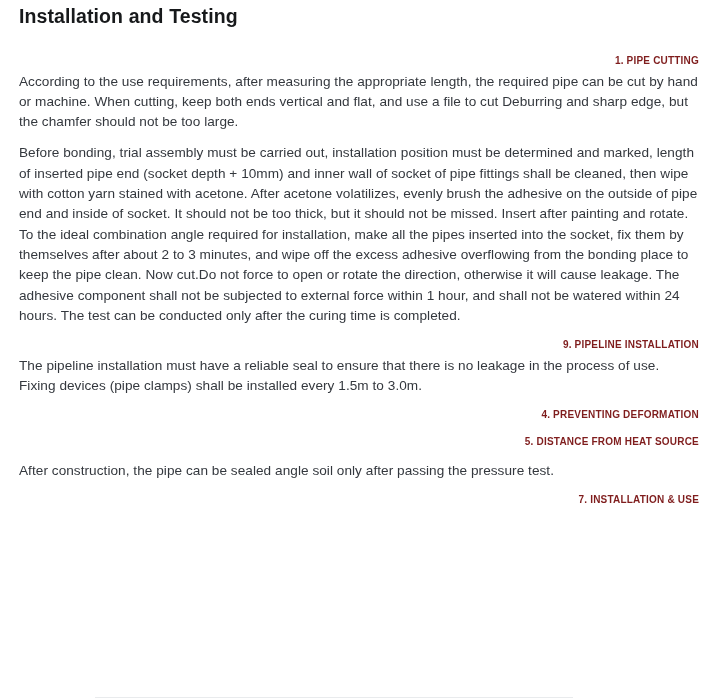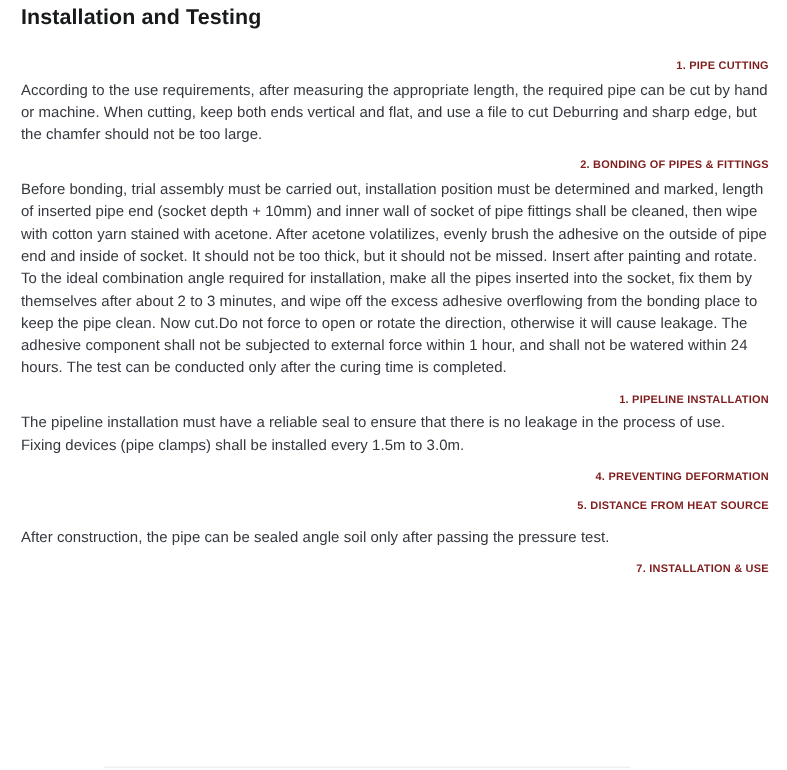--- a/index.html
+++ b/index.html
@@ -63,26 +63,25 @@
 <div class="doc">
 
   <h1 class="doc-title">Installation and Testing</h1>
 
   <div class="section">
     <h2 class="section-heading">1. PIPE CUTTING</h2>
     <p class="section-body">According to the use requirements, after measuring the appropriate length, the required pipe can be cut by hand or machine. When cutting, keep both ends vertical and flat, and use a file to cut Deburring and sharp edge, but the chamfer should not be too large.</p>
   </div>
 
   <div class="section">
-    <h2 class="section-heading">2. BONDING OF PIPES &amp; FITTINGS</h2>
     <p class="section-body">Before bonding, trial assembly must be carried out, installation position must be determined and marked, length of inserted pipe end (socket depth + 10mm) and inner wall of socket of pipe fittings shall be cleaned, then wipe with cotton yarn stained with acetone. After acetone volatilizes, evenly brush the adhesive on the outside of pipe end and inside of socket. It should not be too thick, but it should not be missed. Insert after painting and rotate. To the ideal combination angle required for installation, make all the pipes inserted into the socket, fix them by themselves after about 2 to 3 minutes, and wipe off the excess adhesive overflowing from the bonding place to keep the pipe clean. Now cut.Do not force to open or rotate the direction, otherwise it will cause leakage. The adhesive component shall not be subjected to external force within 1 hour, and shall not be watered within 24 hours. The test can be conducted only after the curing time is completed.</p>
   </div>
 
   <div class="section">
-    <h2 class="section-heading">1. PIPELINE INSTALLATION</h2>
+    <h2 class="section-heading">9. PIPELINE INSTALLATION</h2>
     <p class="section-body">The pipeline installation must have a reliable seal to ensure that there is no leakage in the process of use. Fixing devices (pipe clamps) shall be installed every 1.5m to 3.0m.</p>
   </div>
 
   <div class="section">
     <h2 class="section-heading">4. PREVENTING DEFORMATION</h2>
   </div>
 
   <div class="section">
     <h2 class="section-heading">5. DISTANCE FROM HEAT SOURCE</h2>
   </div>

